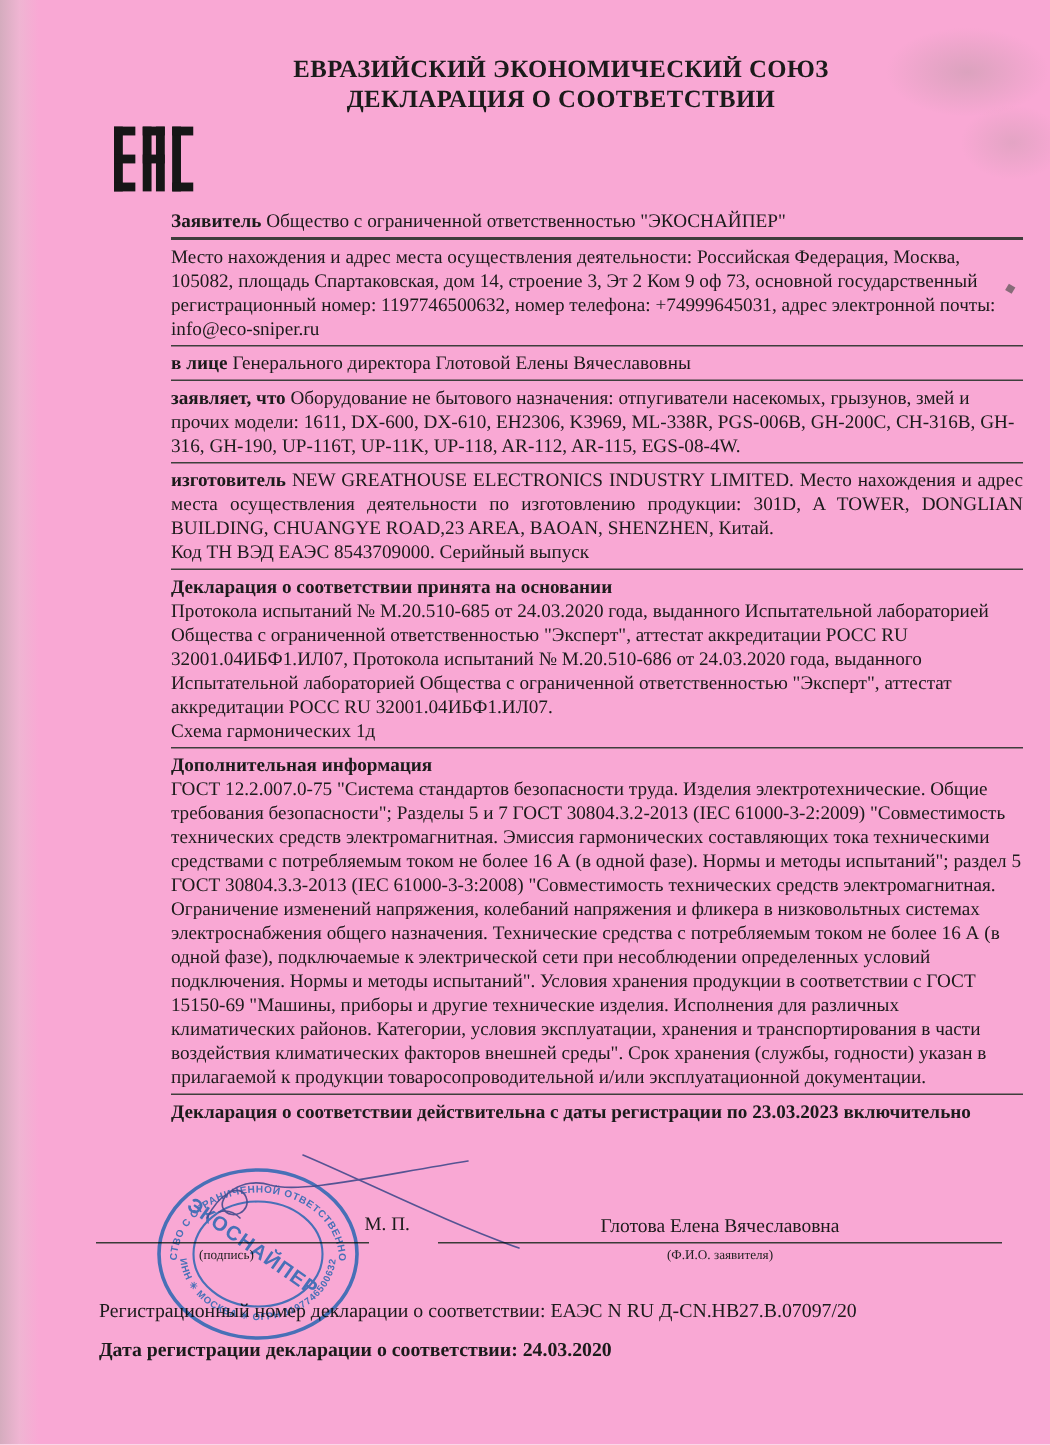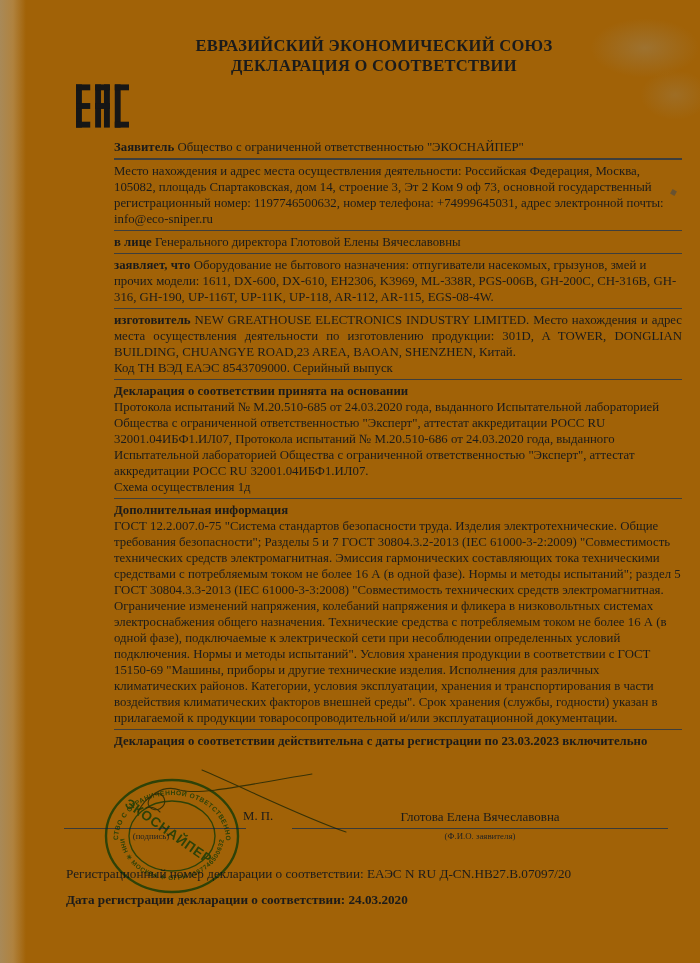--- a/index.html
+++ b/index.html
@@ -3,21 +3,21 @@
 <meta charset="utf-8">
 <style>
   html,body{margin:0;padding:0;}
   body{
     width:700px;height:963px;
     background:#fcfcfa;
     font-family:"Liberation Serif","DejaVu Serif",serif;
     color:#1b1b1b;
     -webkit-font-smoothing:antialiased;
   }
-  .page{position:relative;width:700px;height:963px;overflow:hidden;background:#a16207;}
+  .page{position:relative;width:700px;height:963px;overflow:hidden;background:#f9a8d4;}
 
   
   .edge-band{position:absolute;left:0;top:0;width:26px;height:963px;
     background:linear-gradient(to right, rgba(176,176,168,.5), rgba(214,214,206,.28) 50%, rgba(255,255,255,0));
     pointer-events:none;}
   .smudge{position:absolute;pointer-events:none;border-radius:50%;}
   .smudge.a{left:590px;top:18px;width:110px;height:60px;
     background:radial-gradient(ellipse at center, rgba(150,150,140,.30), rgba(150,150,140,0) 70%);}
   .smudge.b{left:640px;top:70px;width:70px;height:50px;
     background:radial-gradient(ellipse at center, rgba(150,150,140,.22), rgba(150,150,140,0) 70%);}
@@ -115,21 +115,21 @@
         <span class="lbl">изготовитель</span>
         <span>NEW GREATHOUSE ELECTRONICS INDUSTRY LIMITED. Место нахождения и адрес места осуществления деятельности по изготовлению продукции: 301D, A TOWER, DONGLIAN BUILDING, CHUANGYE ROAD,23 AREA, BAOAN, SHENZHEN, Китай.</span>
       </div>
       <div>Код ТН ВЭД ЕАЭС 8543709000. Серийный выпуск</div>
     </div>
 
 
     <div class="sec">
       <div class="hdr">Декларация о соответствии принята на основании</div>
       <div>Протокола испытаний № М.20.510-685 от 24.03.2020 года, выданного Испытательной лабораторией Общества с ограниченной ответственностью "Эксперт", аттестат аккредитации РОСС RU 32001.04ИБФ1.ИЛ07, Протокола испытаний № М.20.510-686 от 24.03.2020 года, выданного Испытательной лабораторией Общества с ограниченной ответственностью "Эксперт", аттестат аккредитации РОСС RU 32001.04ИБФ1.ИЛ07.</div>
-      <div>Схема осуществления 1д</div>
+      <div>Схема гармонических 1д</div>
     </div>
 
     <div class="sec">
       <div class="hdr">Дополнительная информация</div>
       <div>ГОСТ 12.2.007.0-75 "Система стандартов безопасности труда. Изделия электротехнические. Общие требования безопасности"; Разделы 5 и 7 ГОСТ 30804.3.2-2013 (IEC 61000-3-2:2009) "Совместимость технических средств электромагнитная. Эмиссия гармонических составляющих тока техническими средствами с потребляемым током не более 16 А (в одной фазе). Нормы и методы испытаний"; раздел 5 ГОСТ 30804.3.3-2013 (IEC 61000-3-3:2008) "Совместимость технических средств электромагнитная. Ограничение изменений напряжения, колебаний напряжения и фликера в низковольтных системах электроснабжения общего назначения. Технические средства с потребляемым током не более 16 А (в одной фазе), подключаемые к электрической сети при несоблюдении определенных условий подключения. Нормы и методы испытаний". Условия хранения продукции в соответствии с ГОСТ 15150-69 "Машины, приборы и другие технические изделия. Исполнения для различных климатических районов. Категории, условия эксплуатации, хранения и транспортирования в части воздействия климатических факторов внешней среды". Срок хранения (службы, годности) указан в прилагаемой к продукции товаросопроводительной и/или эксплуатационной документации.</div>
     </div>
 
     <div class="sec nob">
       <span class="hdr">Декларация о соответствии действительна с даты регистрации по 23.03.2023 включительно</span>
     </div>

